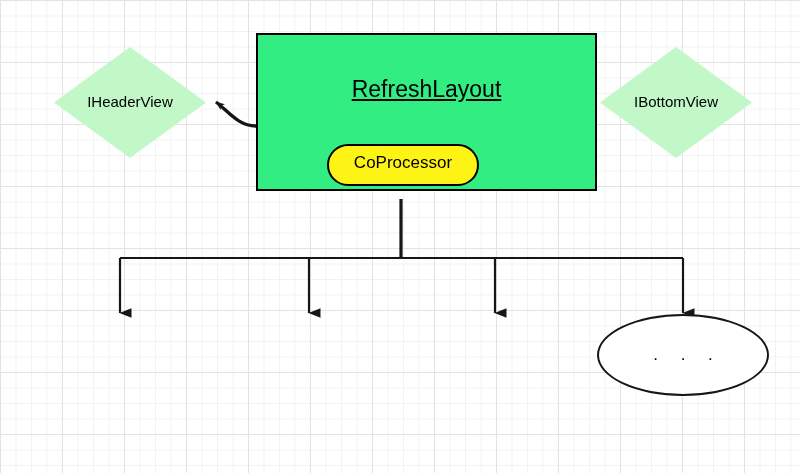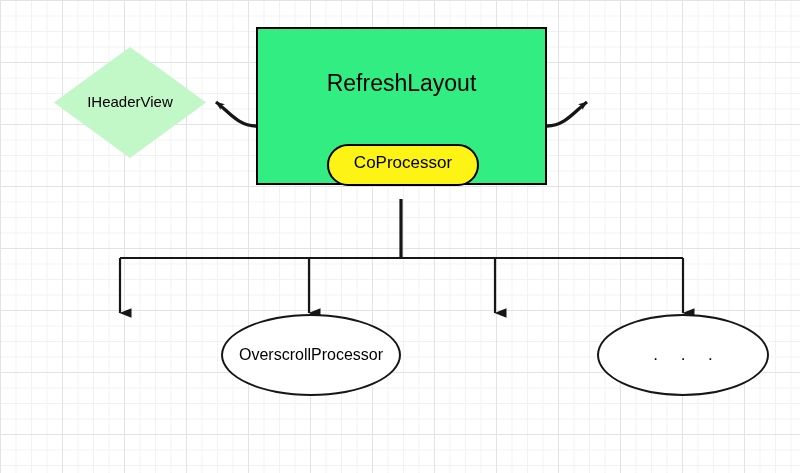--- a/index.html
+++ b/index.html
@@ -39,27 +39,28 @@
     text-align: right;
   }
   .node-label {
     color: #000000;
     line-height: 1.1;
     white-space: nowrap;
   }
   
   #refresh-layout-box {
     left: 256px;
-    top: 27px;
-    width: 291px;
+    top: 33px;
+    width: 341px;
     height: 158px;
     background: #31ed82;
     border: 2px solid #000000;
     align-items: flex-start;
     justify-content: center;
+    text-decoration: underline;
   }
   #refresh-layout-box .node-label {
     font-size: 23px;
     margin-top: 42px;
   }
   
   #coprocessor-pill {
     left: 327px;
     top: 144px;
     width: 152px;
@@ -139,32 +140,32 @@
     <path d="M120,258 L120,313" fill="none" stroke="#161616" stroke-width="2.2" marker-end="url(#arrowhead-tree)"></path>
     <path d="M309,258 L309,313" fill="none" stroke="#161616" stroke-width="2.2" marker-end="url(#arrowhead-tree)"></path>
     <path d="M495,258 L495,313" fill="none" stroke="#161616" stroke-width="2.2" marker-end="url(#arrowhead-tree)"></path>
     <path d="M683,258 L683,313" fill="none" stroke="#161616" stroke-width="2.2" marker-end="url(#arrowhead-tree)"></path>
   </svg>
 
   <div class="node diamond" id="header-view-diamond">
     <span class="node-label">IHeaderView</span>
   </div>
 
+  <div class="node diamond" id="bottom-view-diamond">
+    <span class="node-label">IBottomView</span>
+  </div>
 
   <div class="node" id="refresh-layout-box">
     <span class="node-label">RefreshLayout</span>
   </div>
 
   <div class="node" id="coprocessor-pill">
     <span class="node-label">CoProcessor</span>
   </div>
 
 
-  <div class="node ellipse" id="overscroll-processor-ellipse">
-    <span class="node-label">OverscrollProcessor</span>
-  </div>
 
 
   <div class="node ellipse" id="more-processors-ellipse">
     <span class="node-label">. . .</span>
   </div>
 
 </div>
 
 </body></html>

